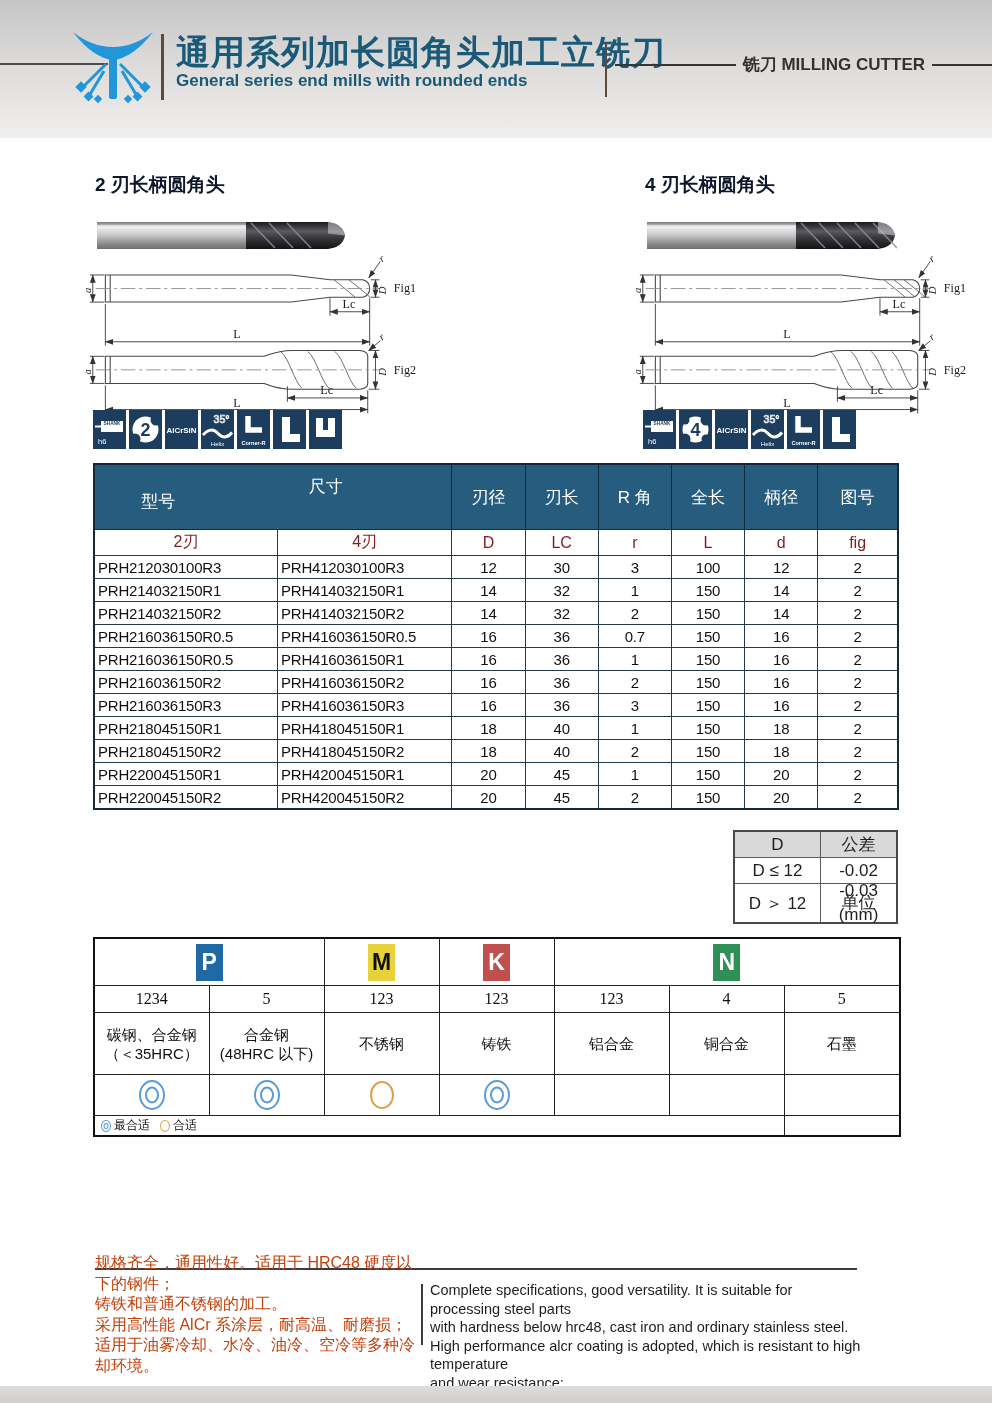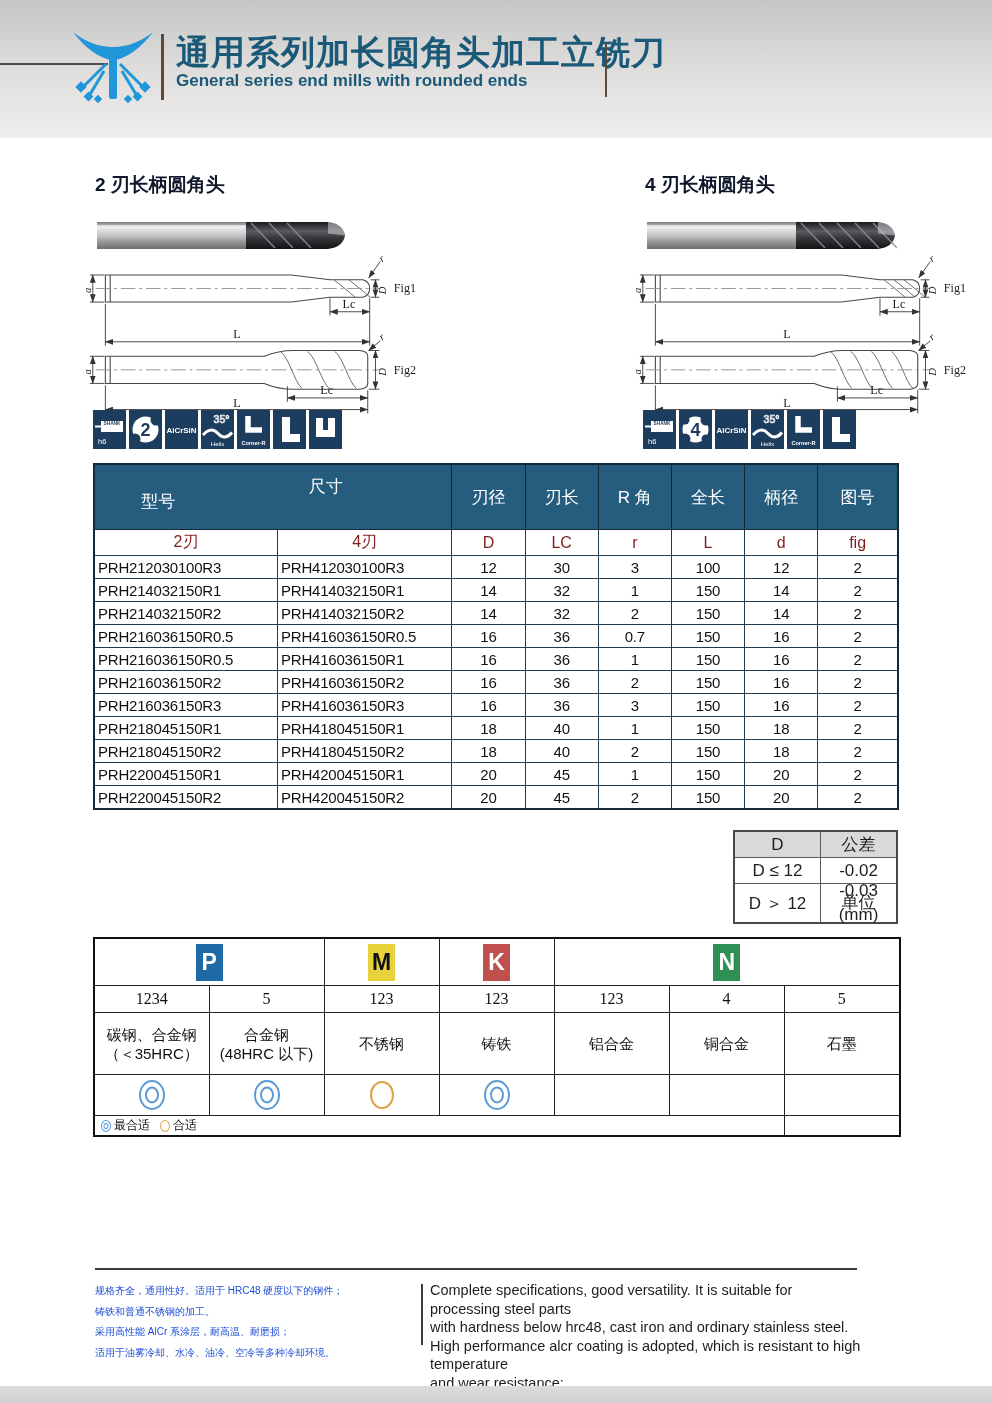--- a/index.html
+++ b/index.html
@@ -75,22 +75,22 @@
          position:relative;vertical-align:middle;}
   .ring2::after{content:"";position:absolute;left:50%;top:50%;transform:translate(-50%,-50%);
          width:10px;height:13px;border:2.5px solid #5b9bd5;border-radius:50%;}
   .ring1{display:inline-block;width:20px;height:24px;border:2px solid #e0a04a;border-radius:50%;vertical-align:middle;}
   .ring2.mini{width:8px;height:10px;border-width:1.5px;margin-right:3px;}
   .ring2.mini::after{width:3px;height:4px;border-width:1px;}
   .ring1.mini{width:8px;height:10px;border-width:1.5px;margin:0 3px 0 10px;}
 
   
   .foot-rule{position:absolute;left:95px;top:1268px;width:762px;height:2px;background:#3c3c3c;}
-  .foot-zh{position:absolute;left:95px;top:1281px;width:322px;font-size:10px;line-height:20.5px;
-           color:#1d4ed8;white-space:pre-line;}
+  .foot-zh{position:absolute;left:95px;top:1253px;width:322px;font-size:16px;line-height:20.5px;
+           color:#c2410c;white-space:pre-line;}
   .foot-divider{position:absolute;left:421px;top:1284px;width:2px;height:61px;background:#3c3c3c;}
   .foot-en{position:absolute;left:430px;top:1281px;width:436px;font-size:14.5px;line-height:18.6px;
            color:#1d1d1d;white-space:pre-line;}
   .bottom-band{position:absolute;left:0;top:1386px;width:100%;height:17px;
            background:linear-gradient(180deg,#dedddb,#cfcecc);}
 </style>
 </head>
 <body>
 
 <div class="page">
@@ -110,20 +110,25 @@
         <rect x="25" y="66" width="6" height="6" transform="rotate(45 28 69)"></rect>
         <rect x="71" y="53" width="8" height="8" transform="rotate(45 75 57)"></rect>
         <rect x="64" y="63" width="7" height="7" transform="rotate(45 67.5 66.5)"></rect>
         <rect x="55" y="66" width="6" height="6" transform="rotate(45 58 69)"></rect>
       </g>
     </svg>
     <div class="vsep v1"></div>
     <h1 class="title-zh">通用系列加长圆角头加工立铣刀</h1>
     <div class="title-en">General series end mills with rounded ends</div>
     <div class="vsep v2"></div>
+    <div class="corner">
+      <span class="ln a"></span>
+      <span class="txt">铣刀 MILLING CUTTER</span>
+      <span class="ln b"></span>
+    </div>
   </div>
 
   <div class="section-heading" id="heading-0">2 刃长柄圆角头</div>
   <div class="section-heading" id="heading-1">4 刃长柄圆角头</div>
 
   <div class="photo" id="photo-0"><svg width="252" height="50" viewBox="0 0 252 50">
         <defs>
           <linearGradient id="p0m" x1="0" y1="0" x2="0" y2="1">
             <stop offset="0" stop-color="#77777a"></stop>
             <stop offset="0.22" stop-color="#e9e9ea"></stop>

